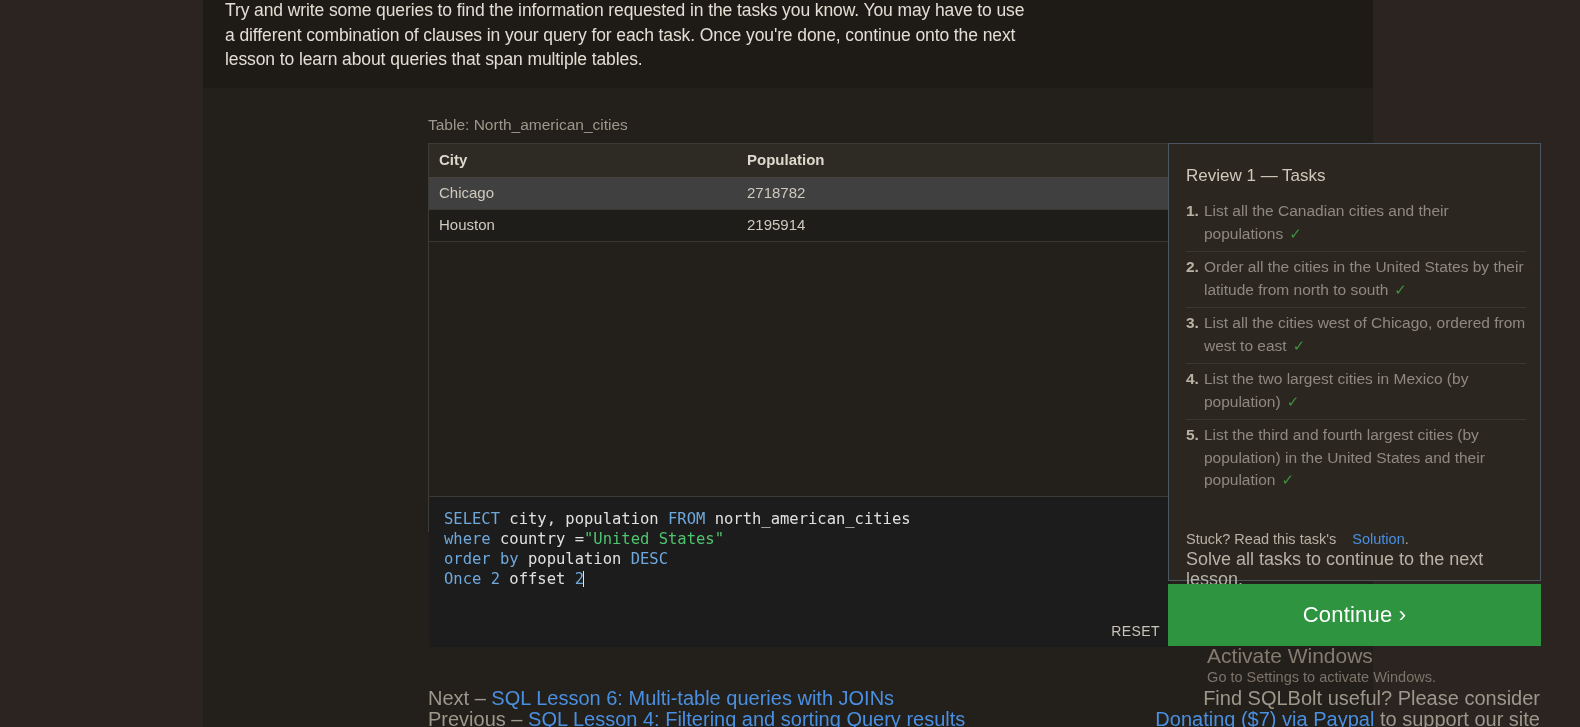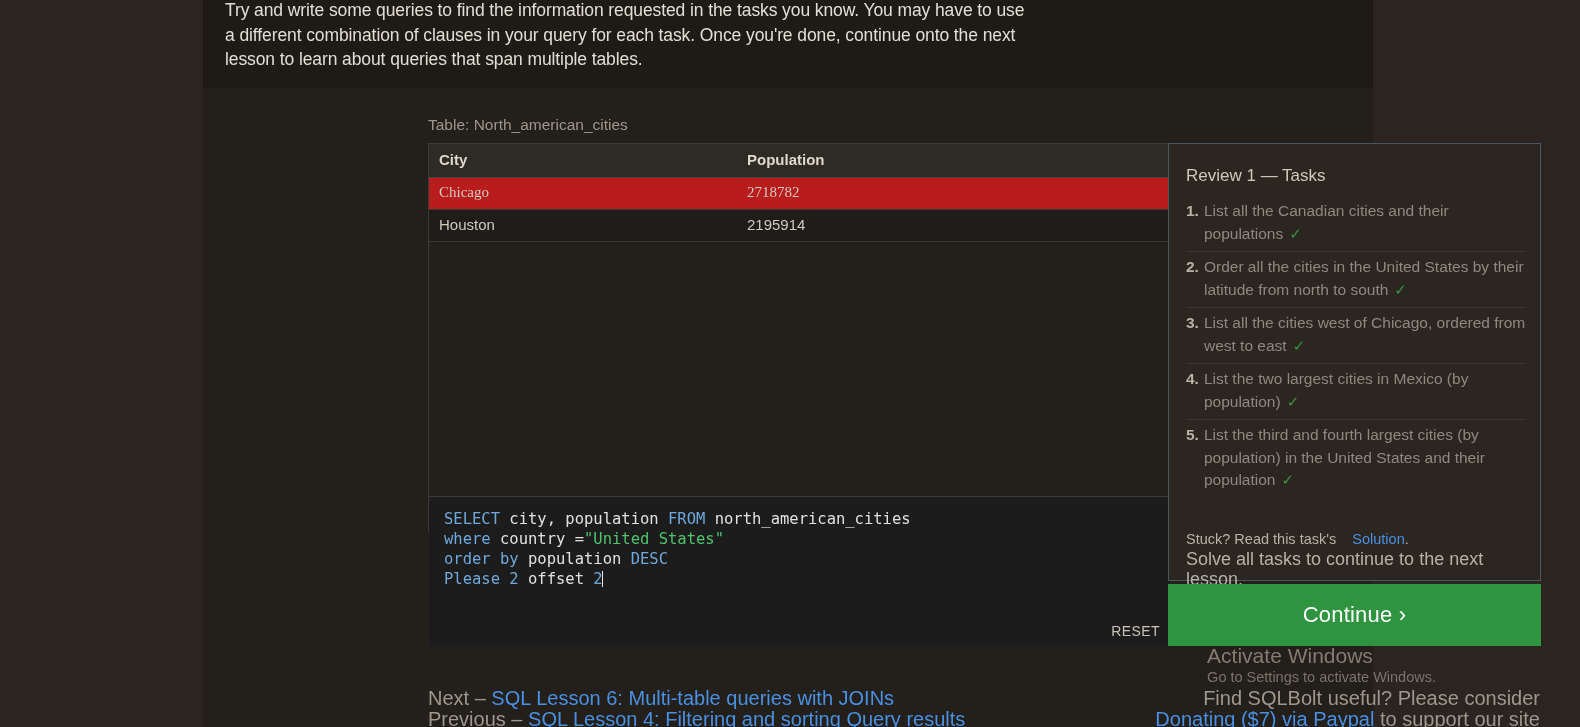--- a/index.html
+++ b/index.html
@@ -99,21 +99,21 @@
     height: 33px;
   }
   table.results td {
     text-align: left;
     font-size: 15px;
     color: #cfc9be;
     padding: 6px 0 7px 10px;
     border-bottom: 1px solid #3a3731;
     height: 32px;
   }
-  table.results tr.row-even td { background: #b91c1c; font-family: Liberation Serif, serif; }
+  table.results tr.row-even td { background: #404040; }
   table.results tr.row-odd td  { background: #1f1d1a; }
   col.c-city { width: 308px; }
   col.c-pop  { width: auto; }
 
   
   #editor {
     position: absolute;
     left: 0;
     top: 352px;
     width: 741px;
@@ -318,21 +318,21 @@
               <td>2195914</td>
             </tr>
           </tbody>
         </table>
       </div>
 
       <div id="editor">
         <div id="code"><span class="kw">SELECT</span><span class="plain"> city, population </span><span class="kw">FROM</span><span class="plain"> north_american_cities</span>
 <span class="kw">where</span><span class="plain"> country </span><span class="plain">=</span><span class="str">"United States"</span>
 <span class="kw">order</span><span class="kw"> by</span><span class="plain"> population </span><span class="kw">DESC</span>
-<span class="kw">Please</span><span class="num"> 2</span><span class="plain"> offset </span><span class="num">2</span><span id="caret"></span></div>
+<span class="kw">Once</span><span class="num"> 2</span><span class="plain"> offset </span><span class="num">2</span><span id="caret"></span></div>
         <div id="reset-btn">RESET</div>
       </div>
     </div>
 
     <div id="tasks-panel">
       <div id="tasks-title">Review 1 — Tasks</div>
 
       <ul id="task-list">
         <li>
           <span class="num">1.</span>

